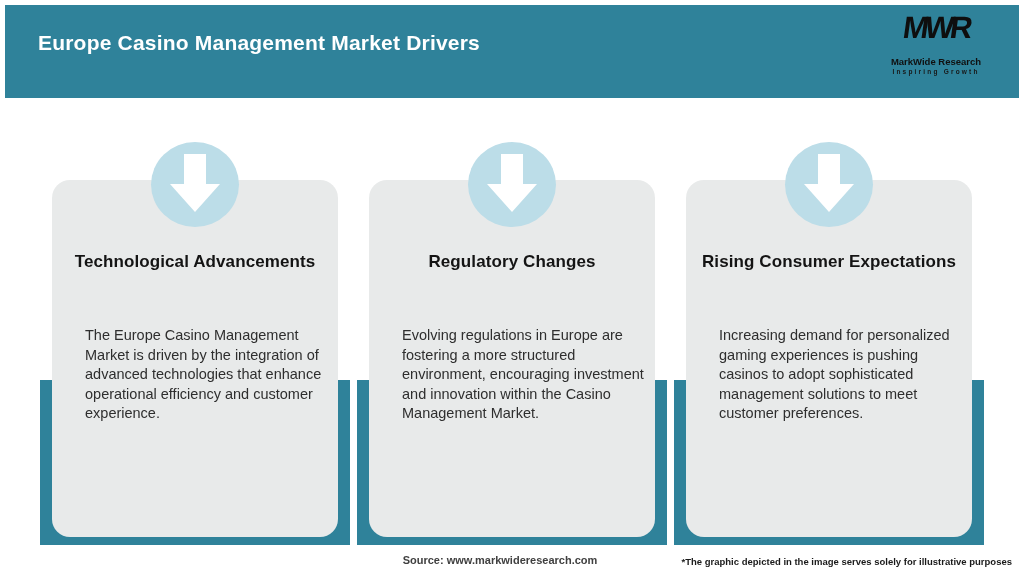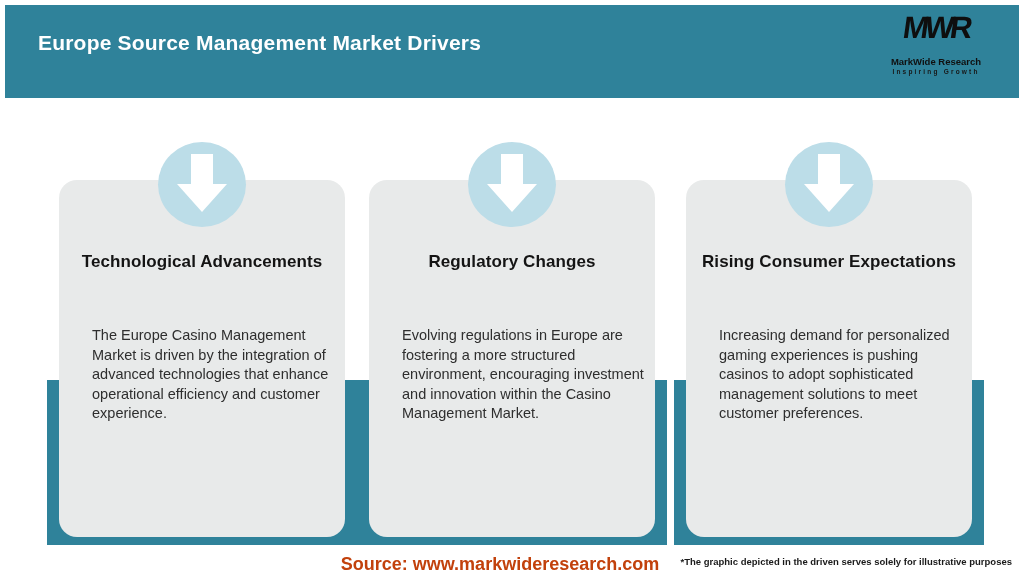--- a/index.html
+++ b/index.html
@@ -54,21 +54,21 @@
     font-size: 6.5px;
     font-weight: bold;
     letter-spacing: 2.2px;
     margin-top: 1px;
     color: #181818;
     white-space: nowrap;
   }
 
   
   .card-group { position: absolute; top: 0; width: 286px; height: 576px; }
-  .cg-0 { left: 59px; }
+  .cg-0 { left: 52px; }
   .cg-1 { left: 369px; }
   .cg-2 { left: 686px; }
 
   .band {
     position: absolute;
     left: -12px; right: -12px;
     top: 380px;
     height: 165px;
     background: var(--teal, #2F829A);
   }
@@ -107,39 +107,39 @@
     background: var(--circle, #BCDDE8);
   }
   .icon-circle svg { display: block; width: 88px; height: 85px; }
 
   
   .source-text {
     position: absolute;
     left: 300px; top: 554px;
     width: 400px;
     text-align: center;
-    font-size: 18px;
+    font-size: 11px;
     font-weight: bold;
-    color: #c2410c;
+    color: #404040;
   }
   .disclaimer-text {
     position: absolute;
     right: 12px; top: 556px;
     font-size: 9.5px;
     font-weight: bold;
     color: #1a1a1a;
   }
 </style>
 </head>
 <body>
 
 <div class="canvas">
 
   <header class="topbar">
-    <h1 class="page-title">Europe Source Management Market Drivers</h1>
+    <h1 class="page-title">Europe Casino Management Market Drivers</h1>
     <div class="logo">
       <div class="logo-acronym">MWR</div>
       <div class="logo-name">MarkWide Research</div>
       <div class="logo-tagline">Inspiring Growth</div>
     </div>
   </header>
 
   <section class="card-group cg-0">
     <div class="band"></div>
     <div class="card">
@@ -174,16 +174,16 @@
     </div>
     <div class="icon-circle">
       <svg viewBox="0 0 88 85" aria-hidden="true">
         <polygon points="33,12 55,12 55,42 69,42 44,70 19,42 33,42" fill="#ffffff"></polygon>
       </svg>
     </div>
   </section>
 
   <footer>
     <div class="source-text">Source: www.markwideresearch.com</div>
-    <div class="disclaimer-text">*The graphic depicted in the driven serves solely for illustrative purposes</div>
+    <div class="disclaimer-text">*The graphic depicted in the image serves solely for illustrative purposes</div>
   </footer>
 
 </div>
 
 </body></html>

